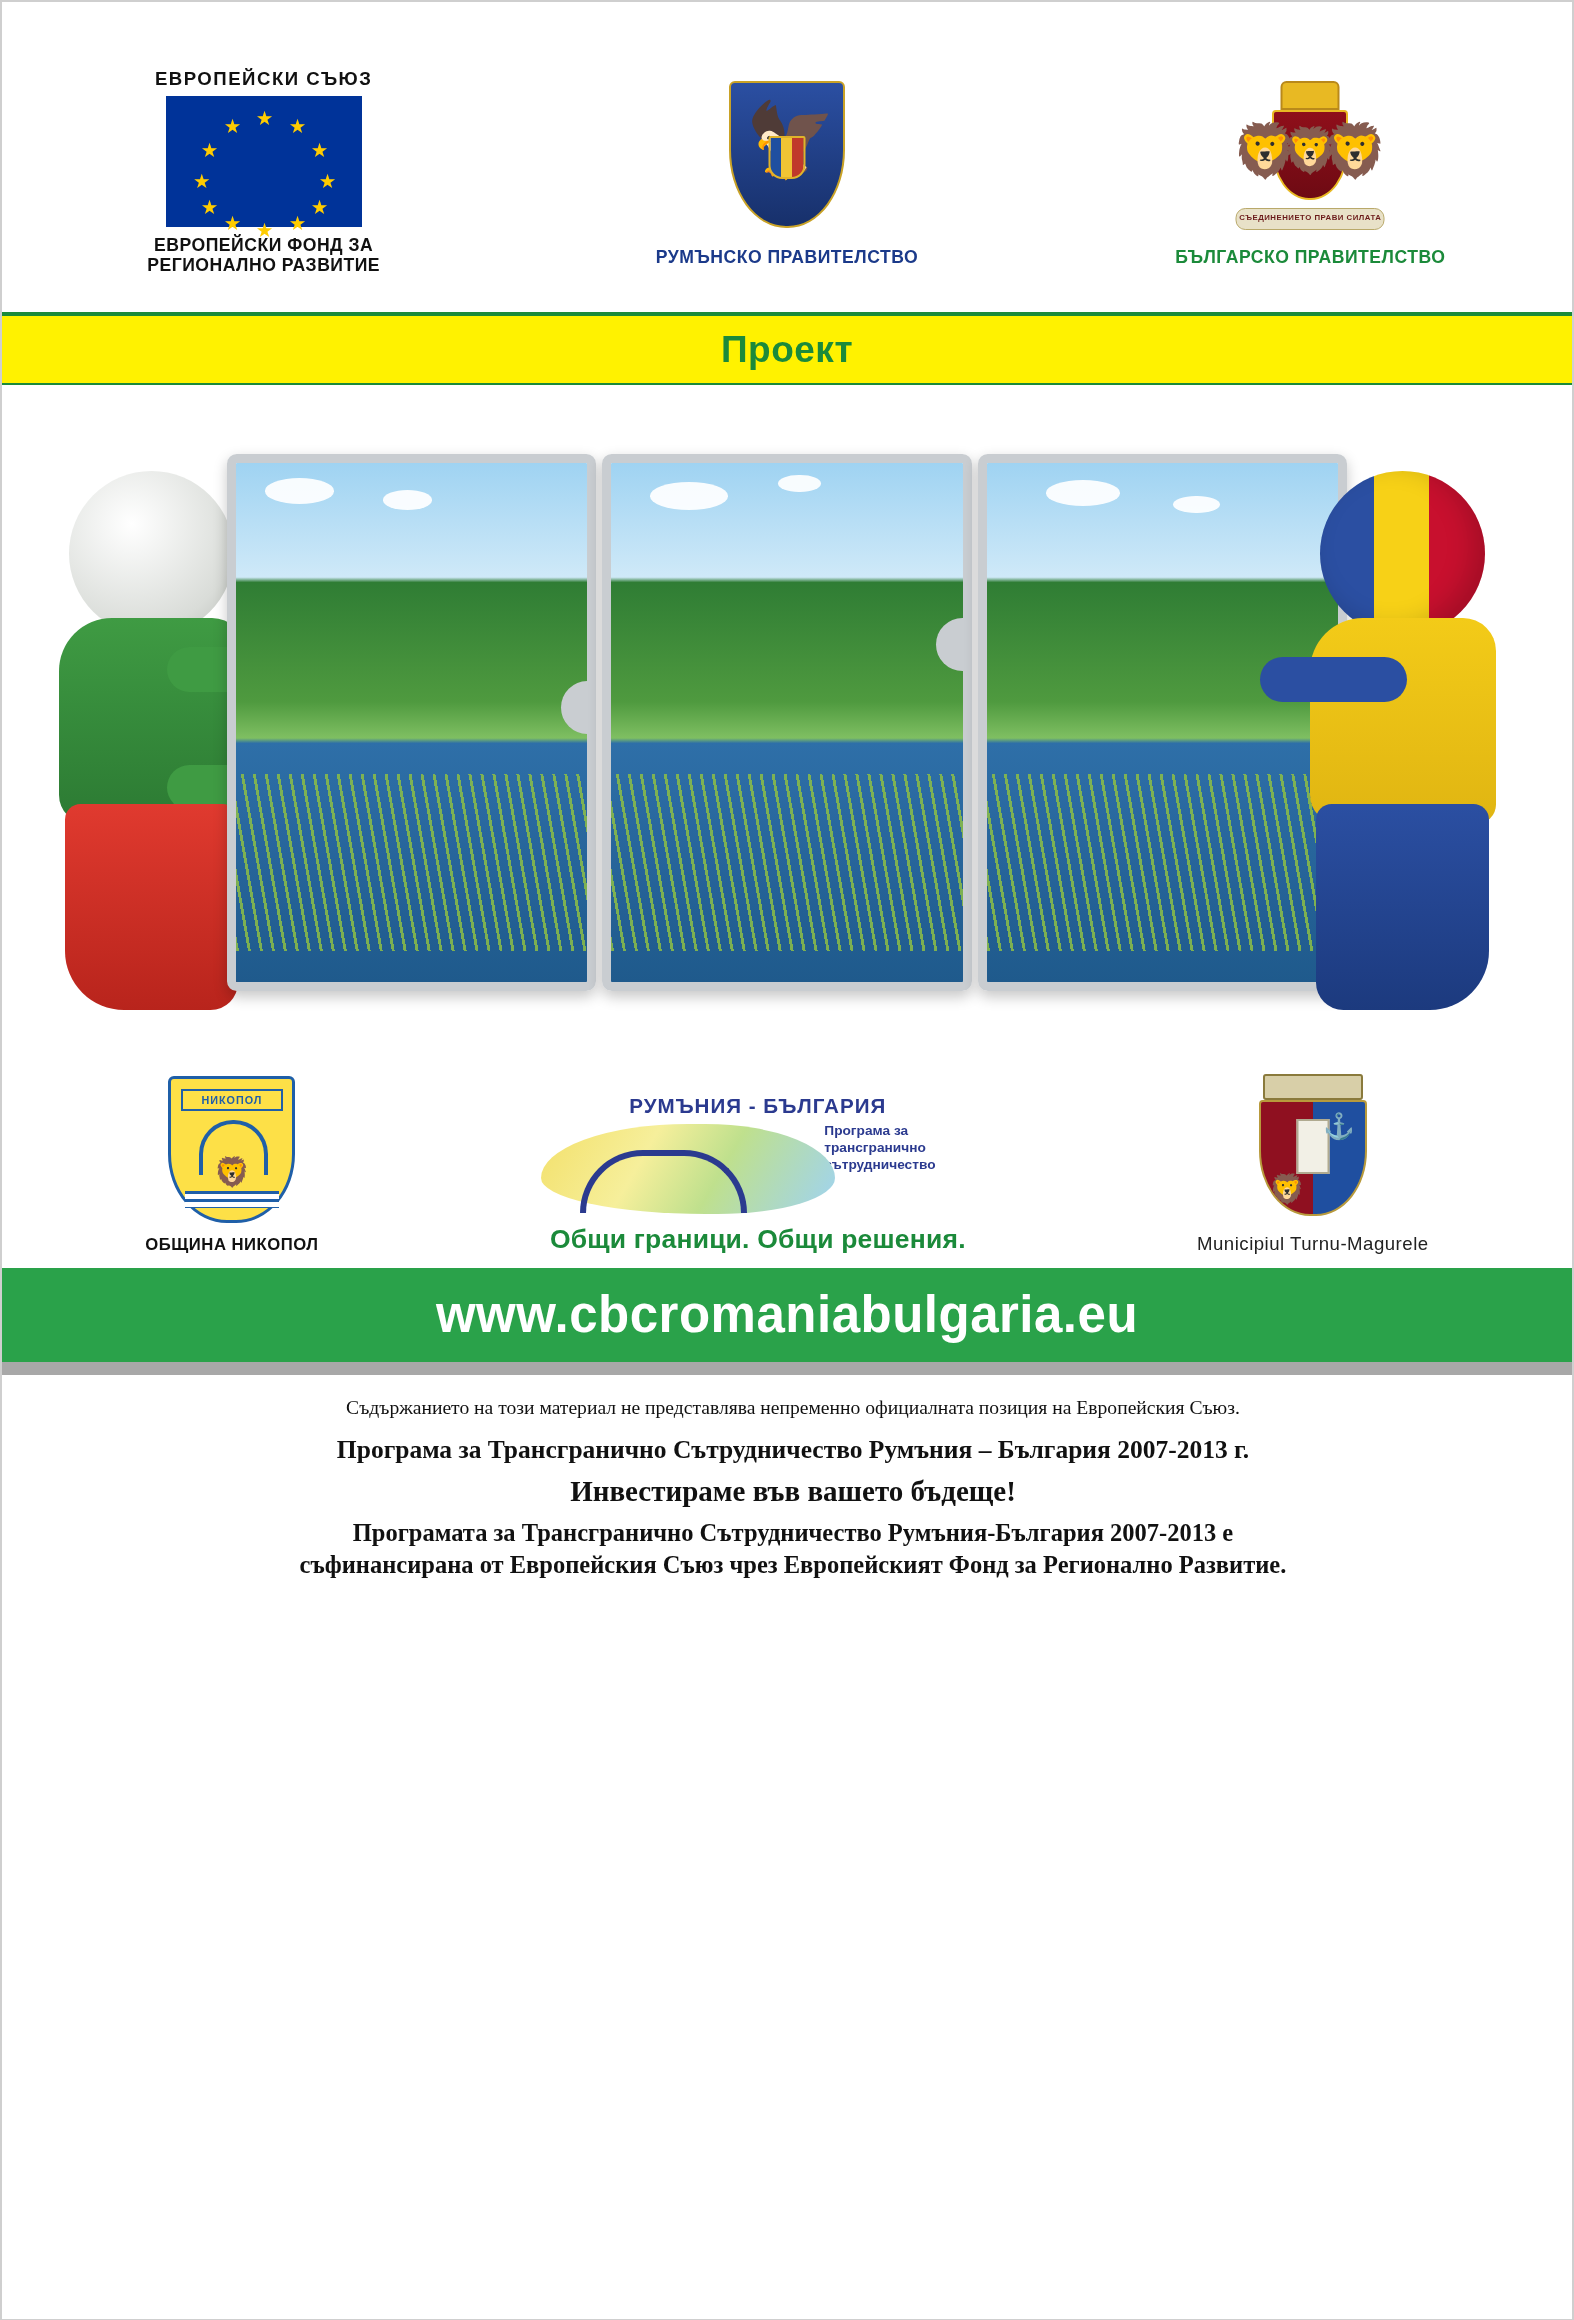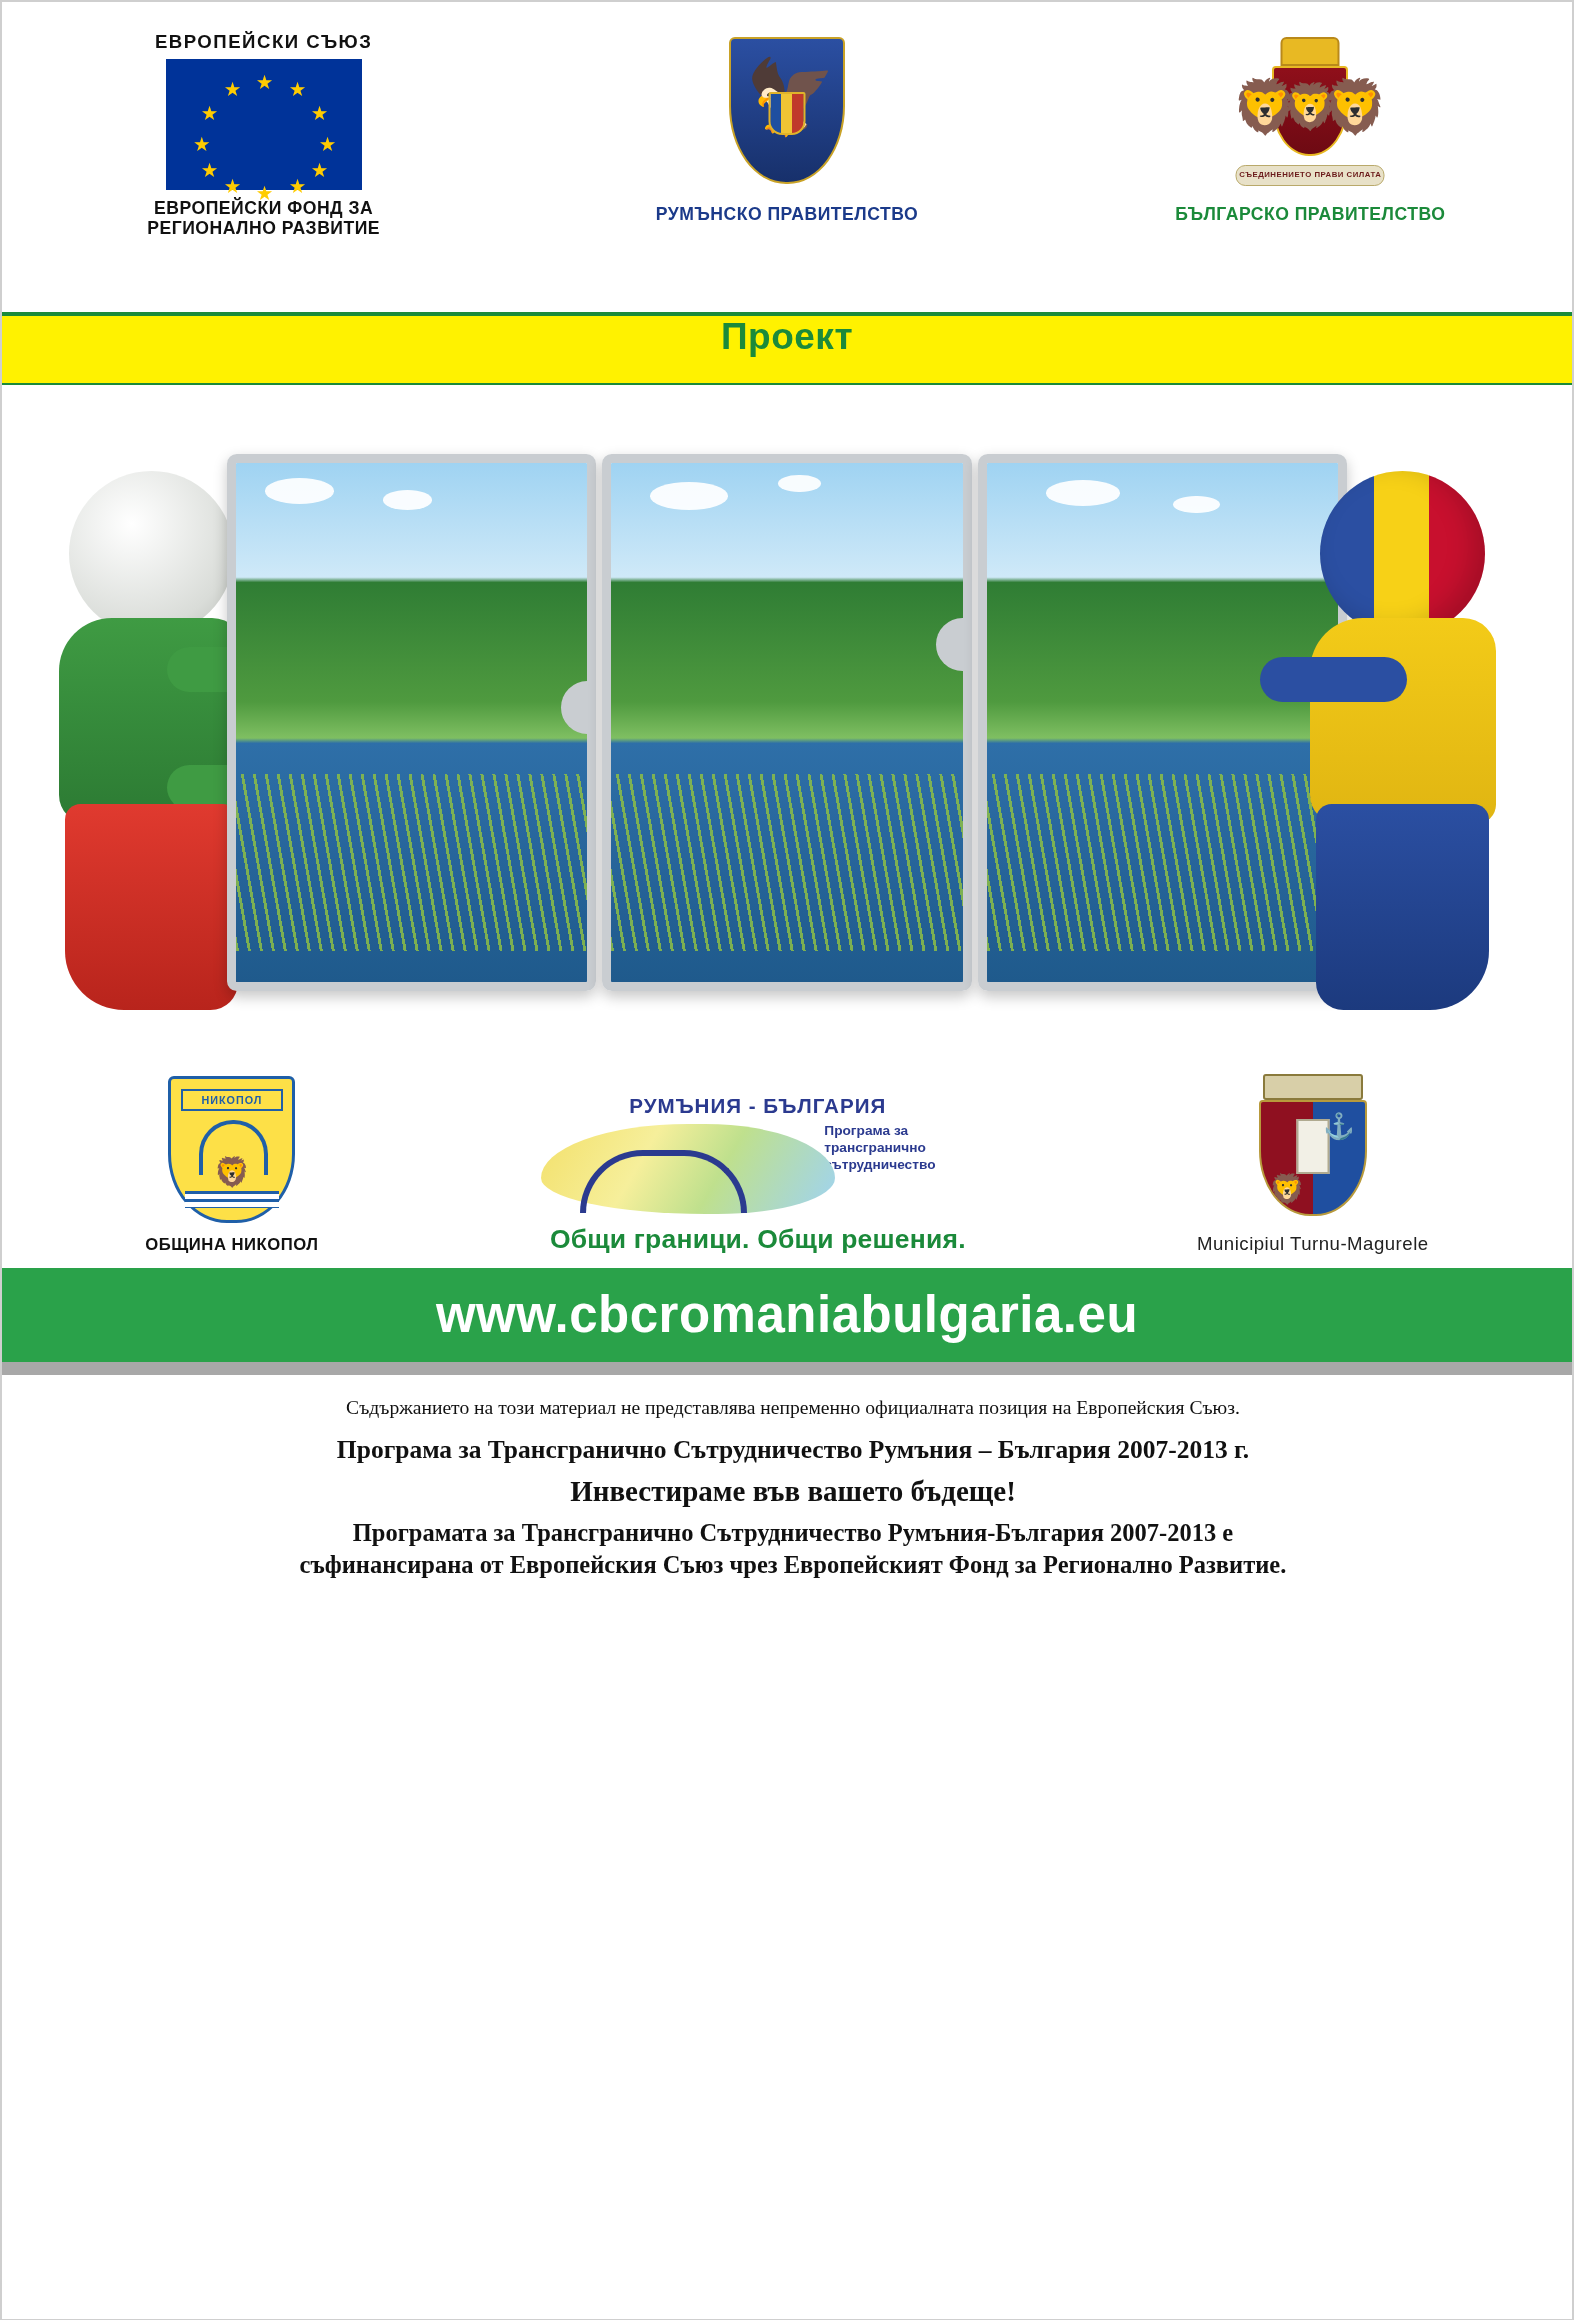--- a/index.html
+++ b/index.html
@@ -20,21 +20,21 @@
     background: #ffffff;
     position: relative;
     box-sizing: border-box;
     border: 2px solid #cfcfcf;
   }
 
   
   .header {
     height: 312px;
     display: flex;
-    align-items: flex-start;
+    align-items: center;
     justify-content: space-around;
     padding-top: 29px;
     box-sizing: border-box;
     border-bottom: 2.9px solid #1b8a3a;
     position: relative;
   }
   .header-block {
     text-align: center;
     width: 33%;
   }
@@ -183,21 +183,21 @@
     font-weight: bold;
   }
 
   
   .yellow-band {
     height: 67px;
     background: #fff200;
     border-top: 2.9px solid #1b8a3a;
     border-bottom: 2.9px solid #1b8a3a;
     display: flex;
-    align-items: flex-start;
+    align-items: center;
     justify-content: center;
   }
   .yellow-band .proekt {
     color: #1b8a3a;
     font-size: 37px;
     font-weight: bold;
     letter-spacing: 0.5px;
   }
 
   

